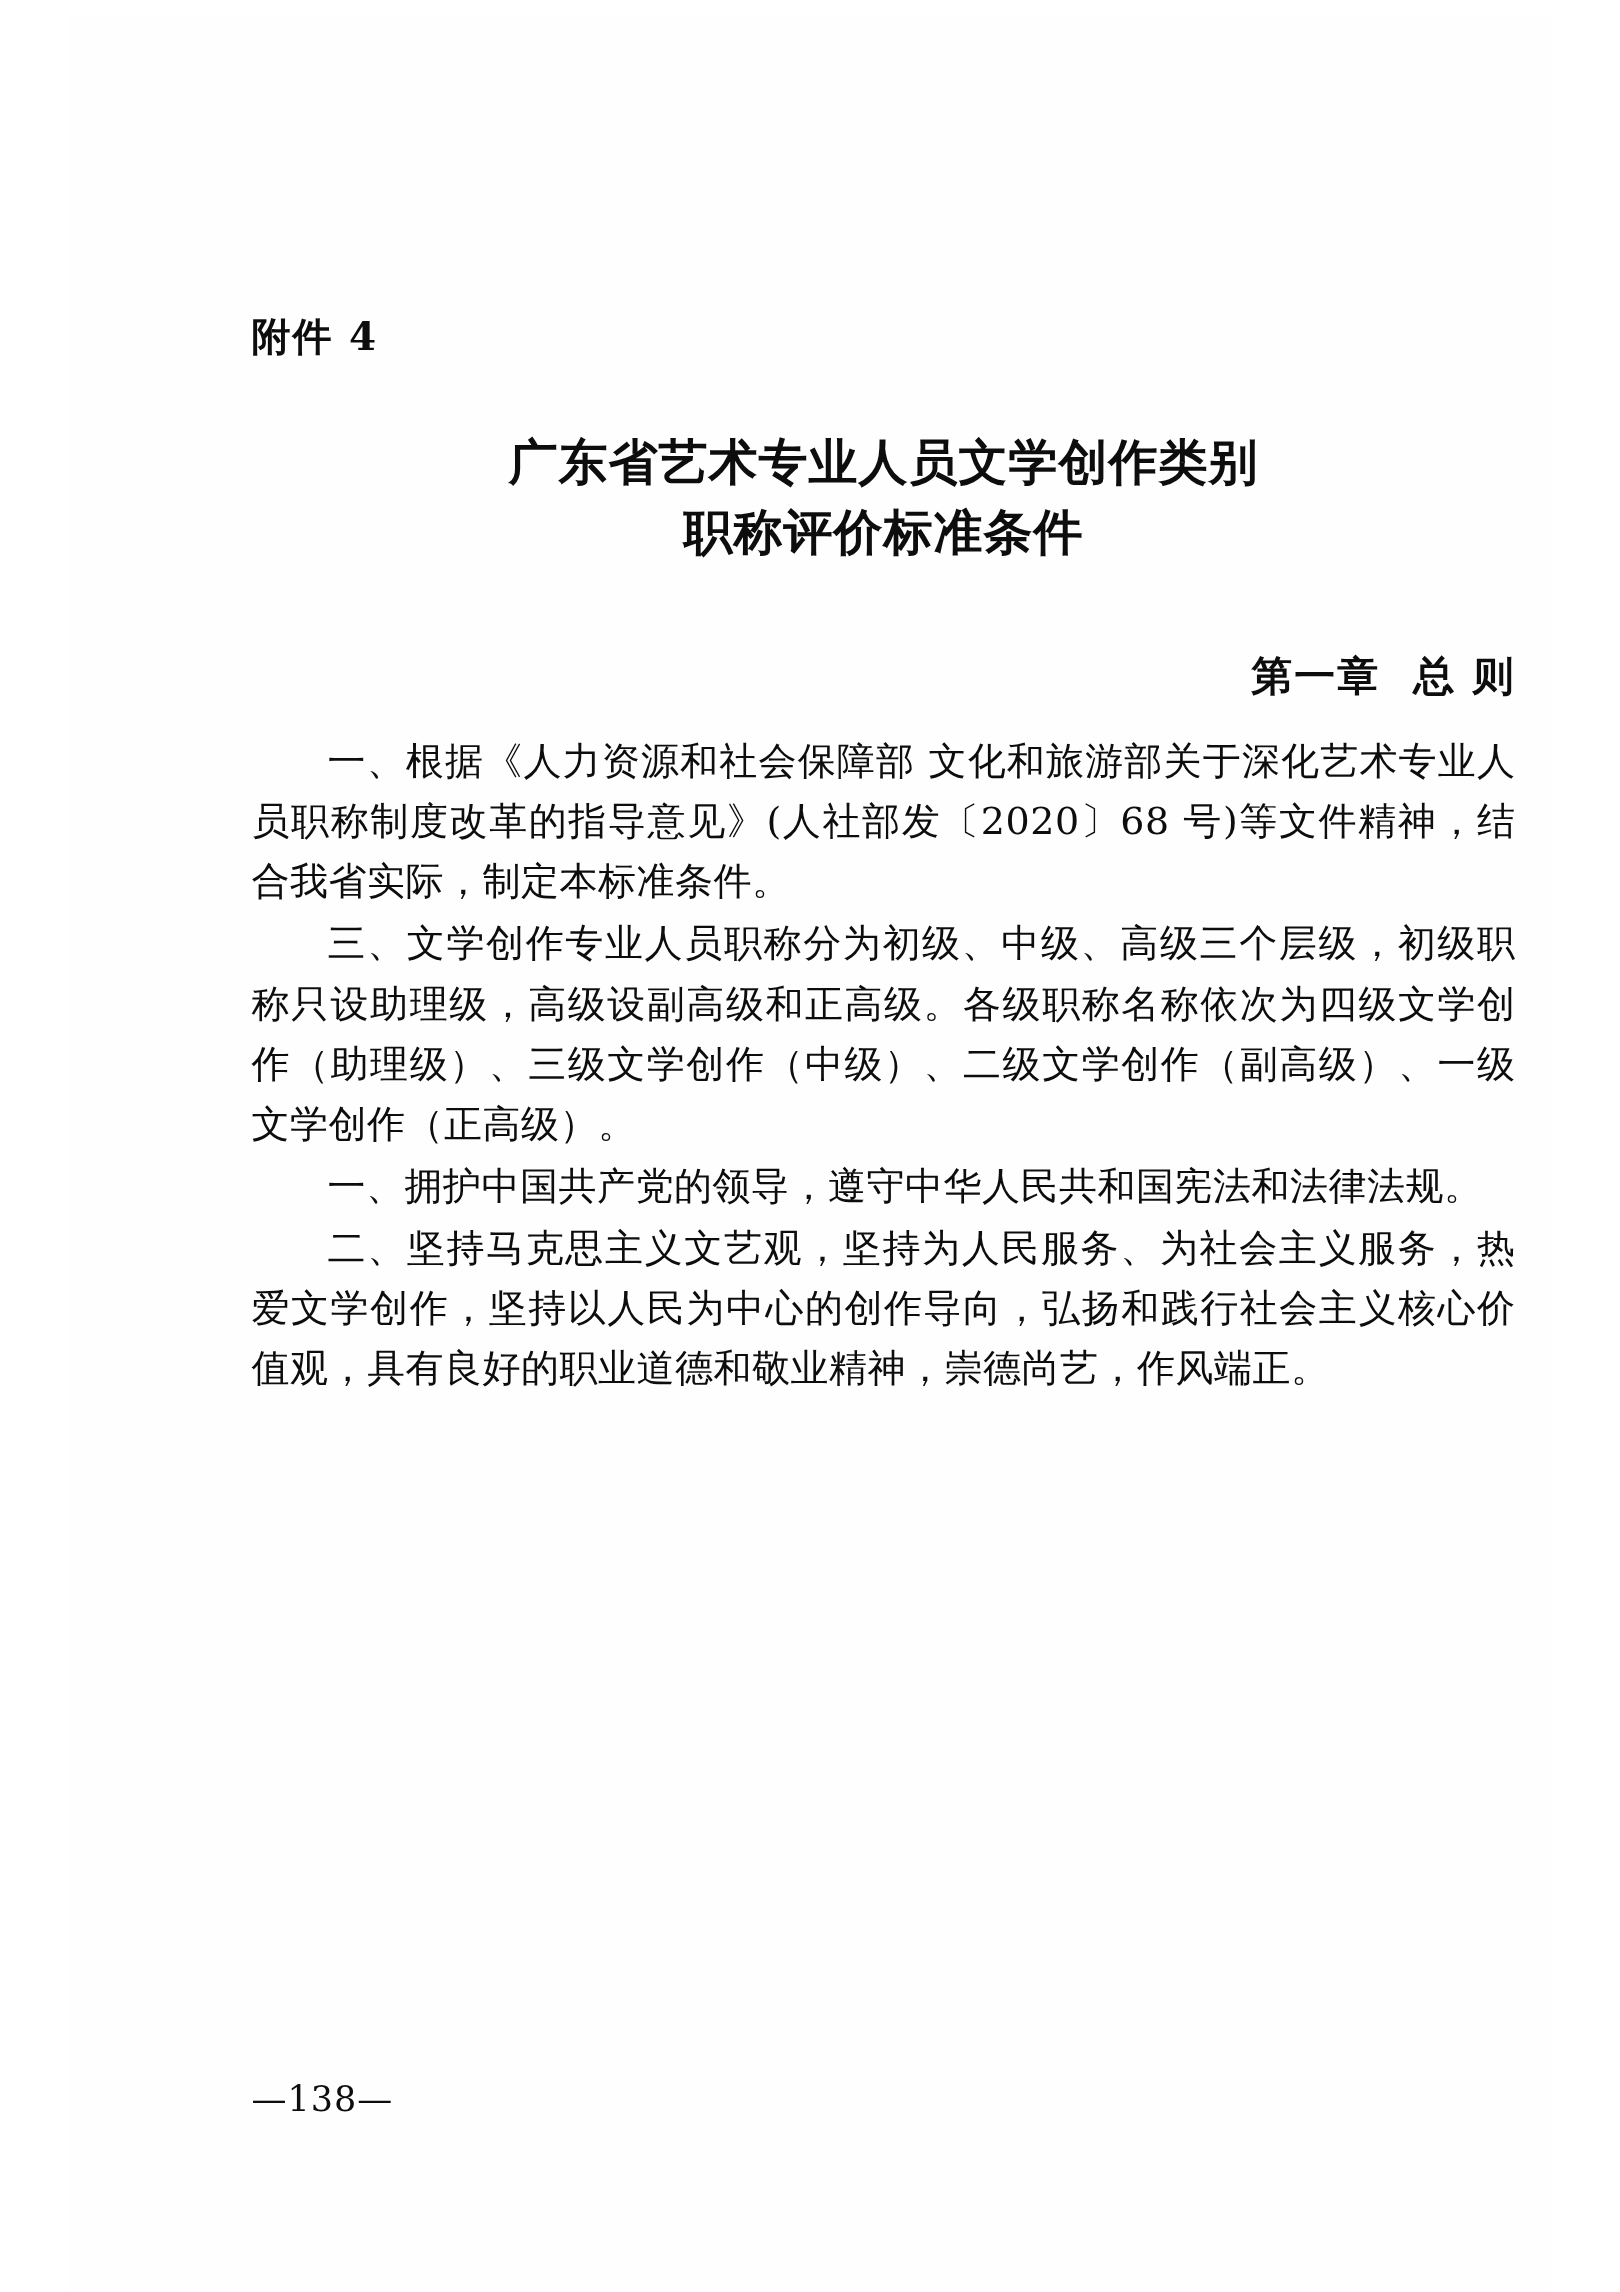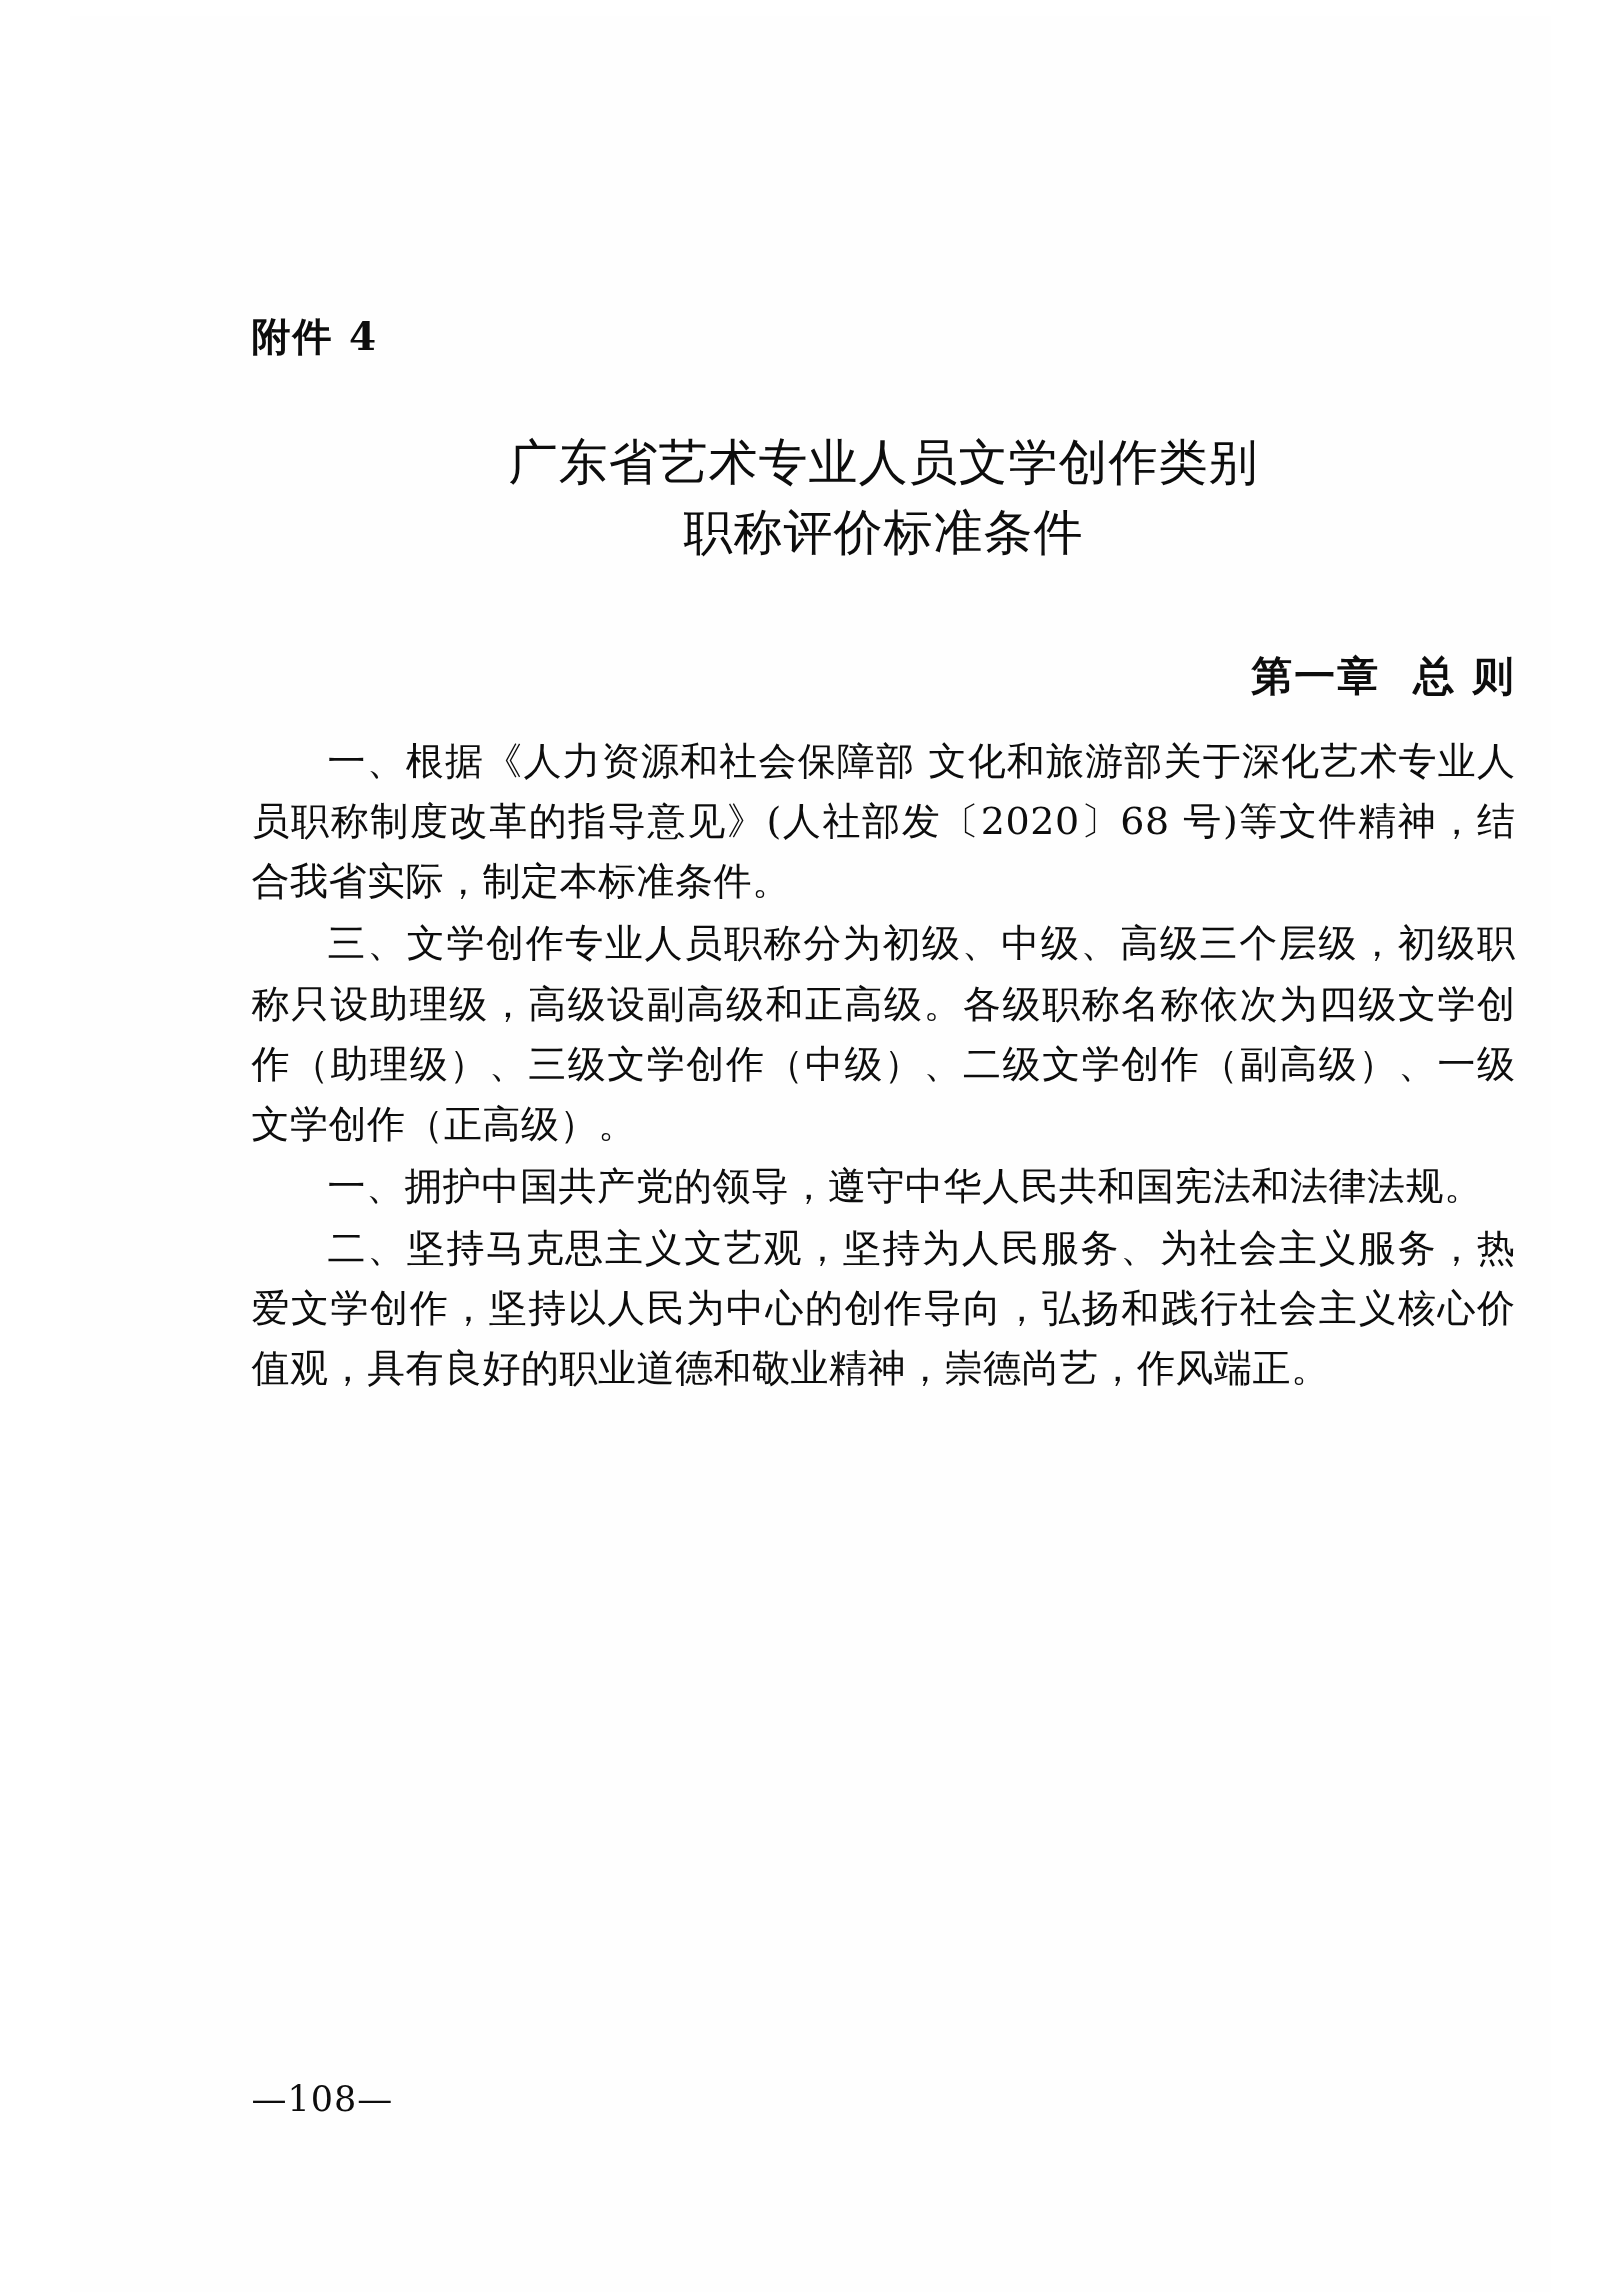--- a/index.html
+++ b/index.html
@@ -35,21 +35,21 @@
     letter-spacing: 2px;
     font-family: "DejaVu Serif", "Liberation Serif", serif;
   }
   .doc-title {
     position: absolute;
     top: 412px;
     left: 0;
     width: 1264px;
     text-align: center;
     font-size: 49px;
-    font-weight: 400;
+    font-weight: 700;
     line-height: 1.42;
     letter-spacing: 1px;
     font-family: "DejaVu Serif", "Liberation Serif", serif;
   }
   .doc-title .line2 {
     display: block;
   }
   .flow {
     position: absolute;
     top: 598px;
@@ -107,17 +107,17 @@
 
       <p class="para">一、根据《人力资源和社会保障部 文化和旅游部关于深化艺术专业人员职称制度改革的指导意见》(人社部发〔2020〕68 号)等文件精神，结合我省实际，制定本标准条件。</p>
       <p class="para">三、文学创作专业人员职称分为初级、中级、高级三个层级，初级职称只设助理级，高级设副高级和正高级。各级职称名称依次为四级文学创作（助理级）、三级文学创作（中级）、二级文学创作（副高级）、一级文学创作（正高级）。</p>
 
 
       <p class="para">一、拥护中国共产党的领导，遵守中华人民共和国宪法和法律法规。</p>
       <p class="para">二、坚持马克思主义文艺观，坚持为人民服务、为社会主义服务，热爱文学创作，坚持以人民为中心的创作导向，弘扬和践行社会主义核心价值观，具有良好的职业道德和敬业精神，崇德尚艺，作风端正。</p>
 
     </div>
 
-    <div class="page-number" style="left:0;">—108—</div>
+    <div class="page-number" style="left:0;">—138—</div>
 
   </div>
 </div>
 
 
 </body></html>

